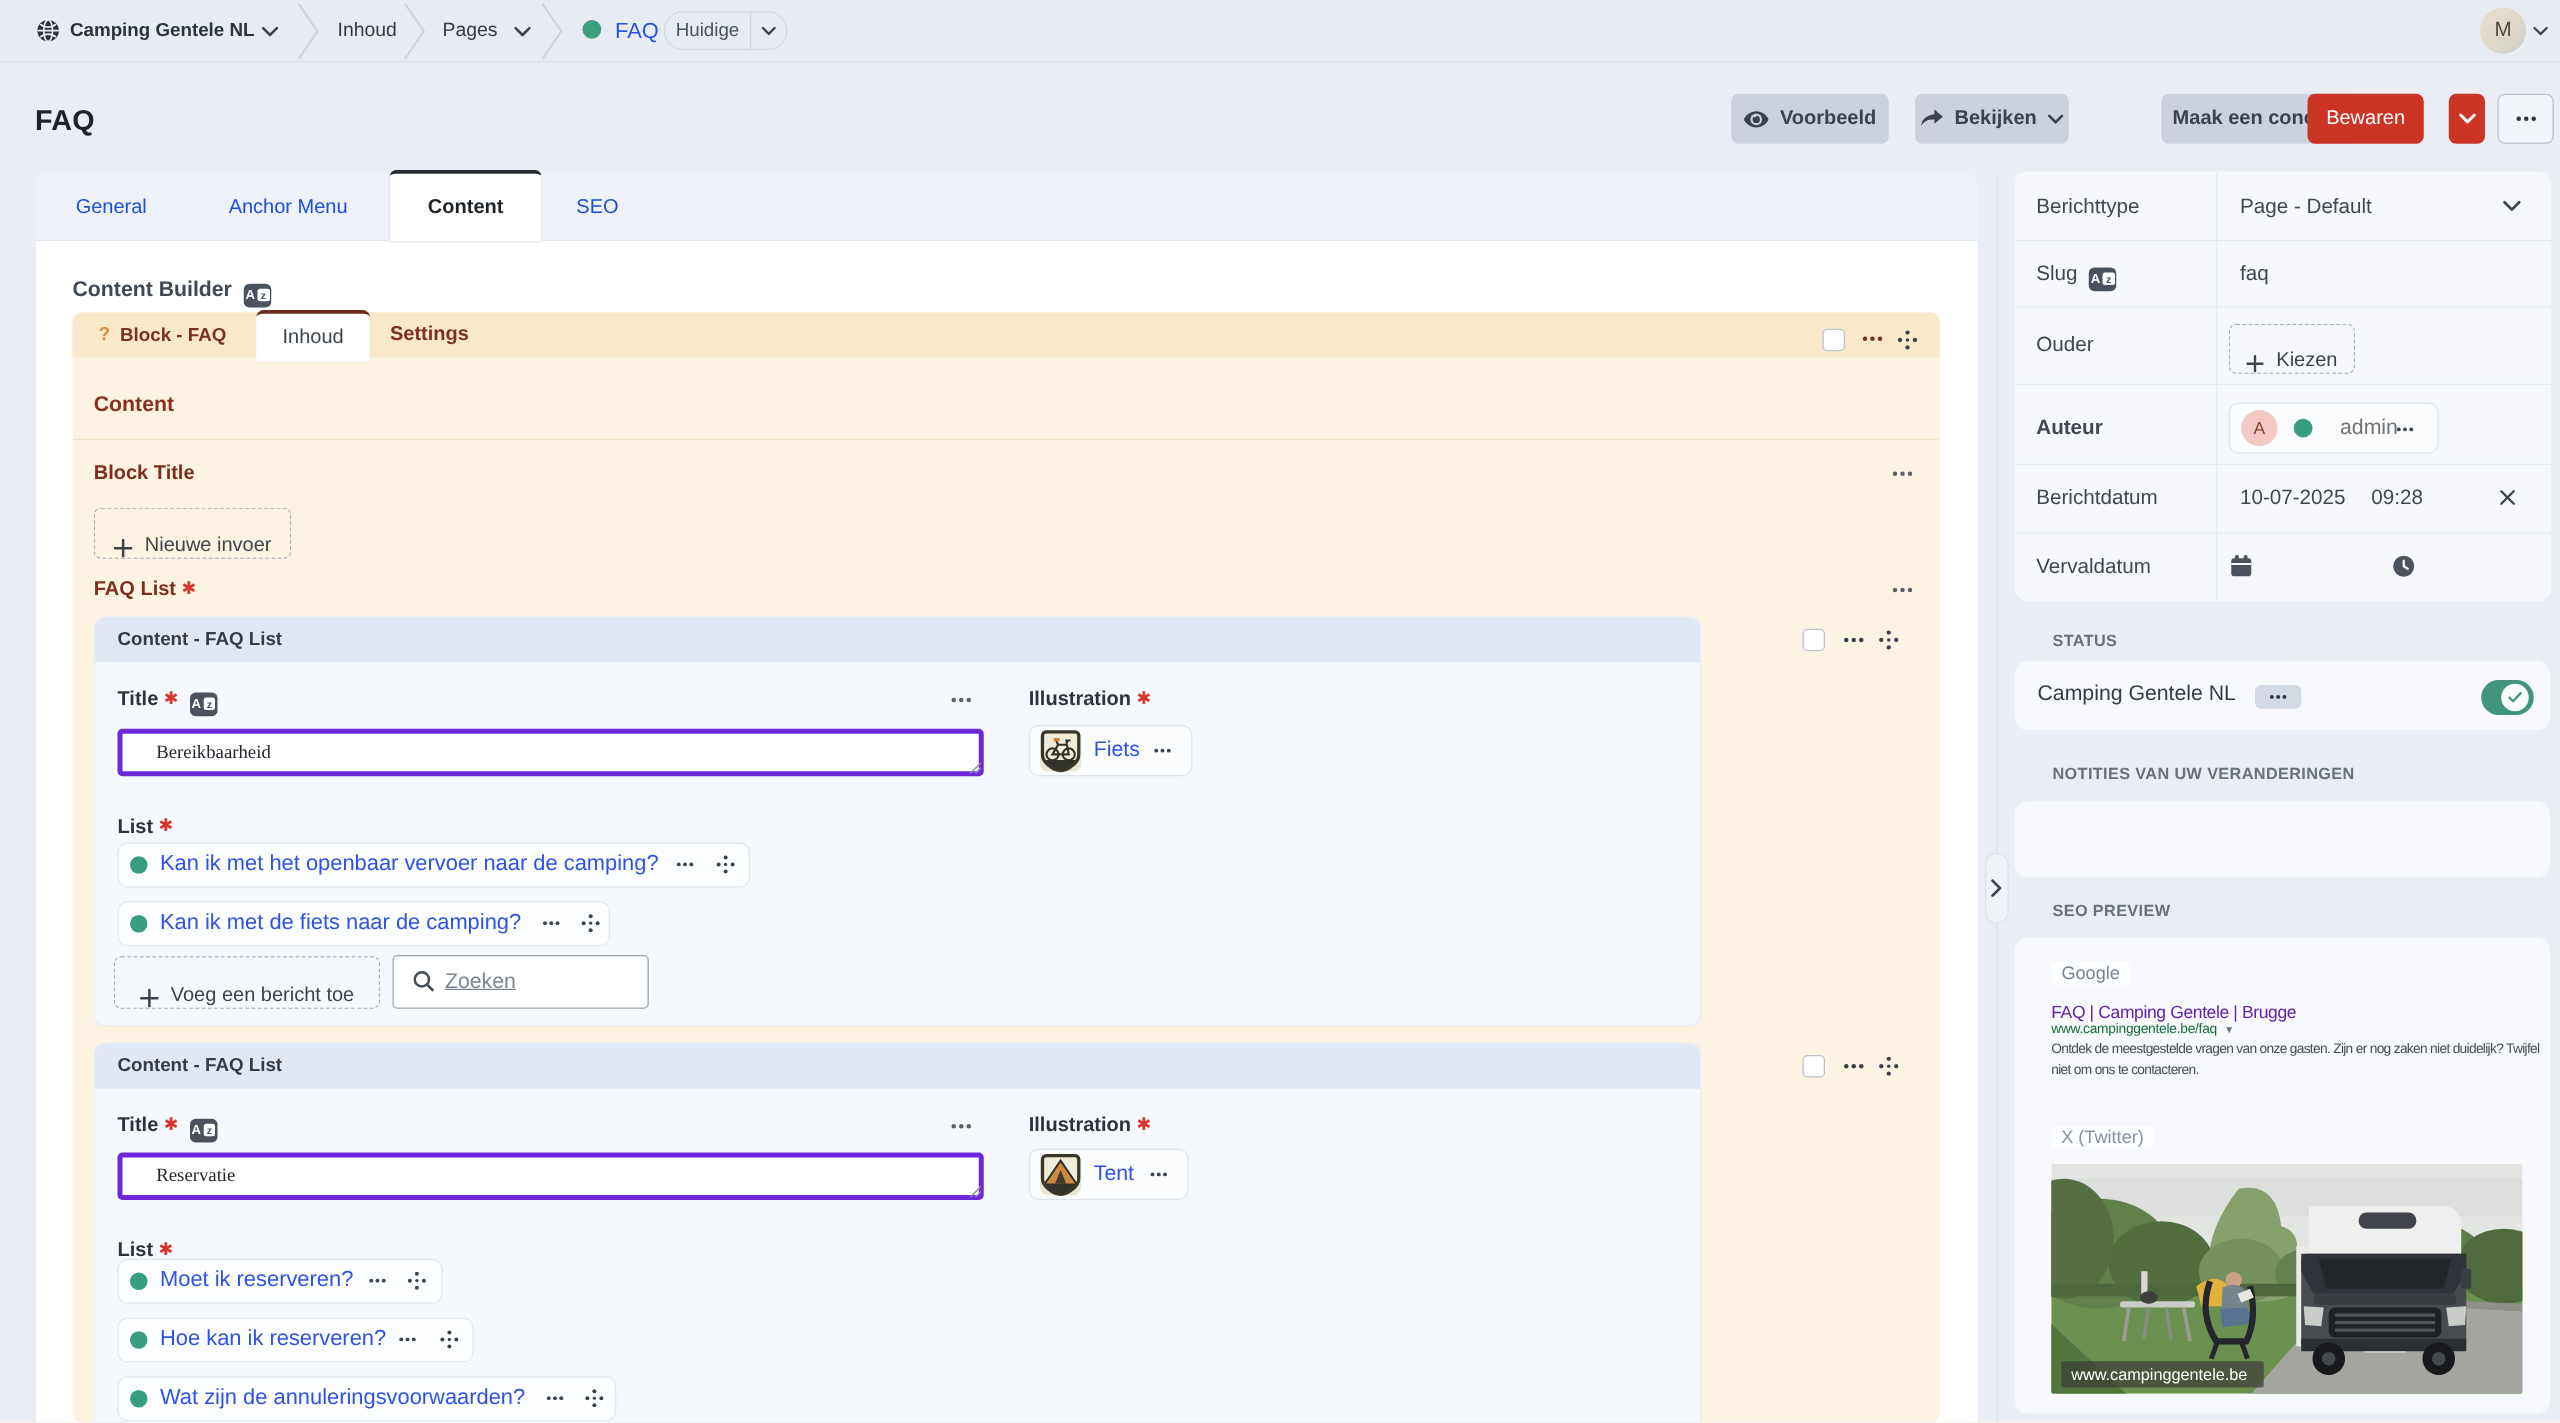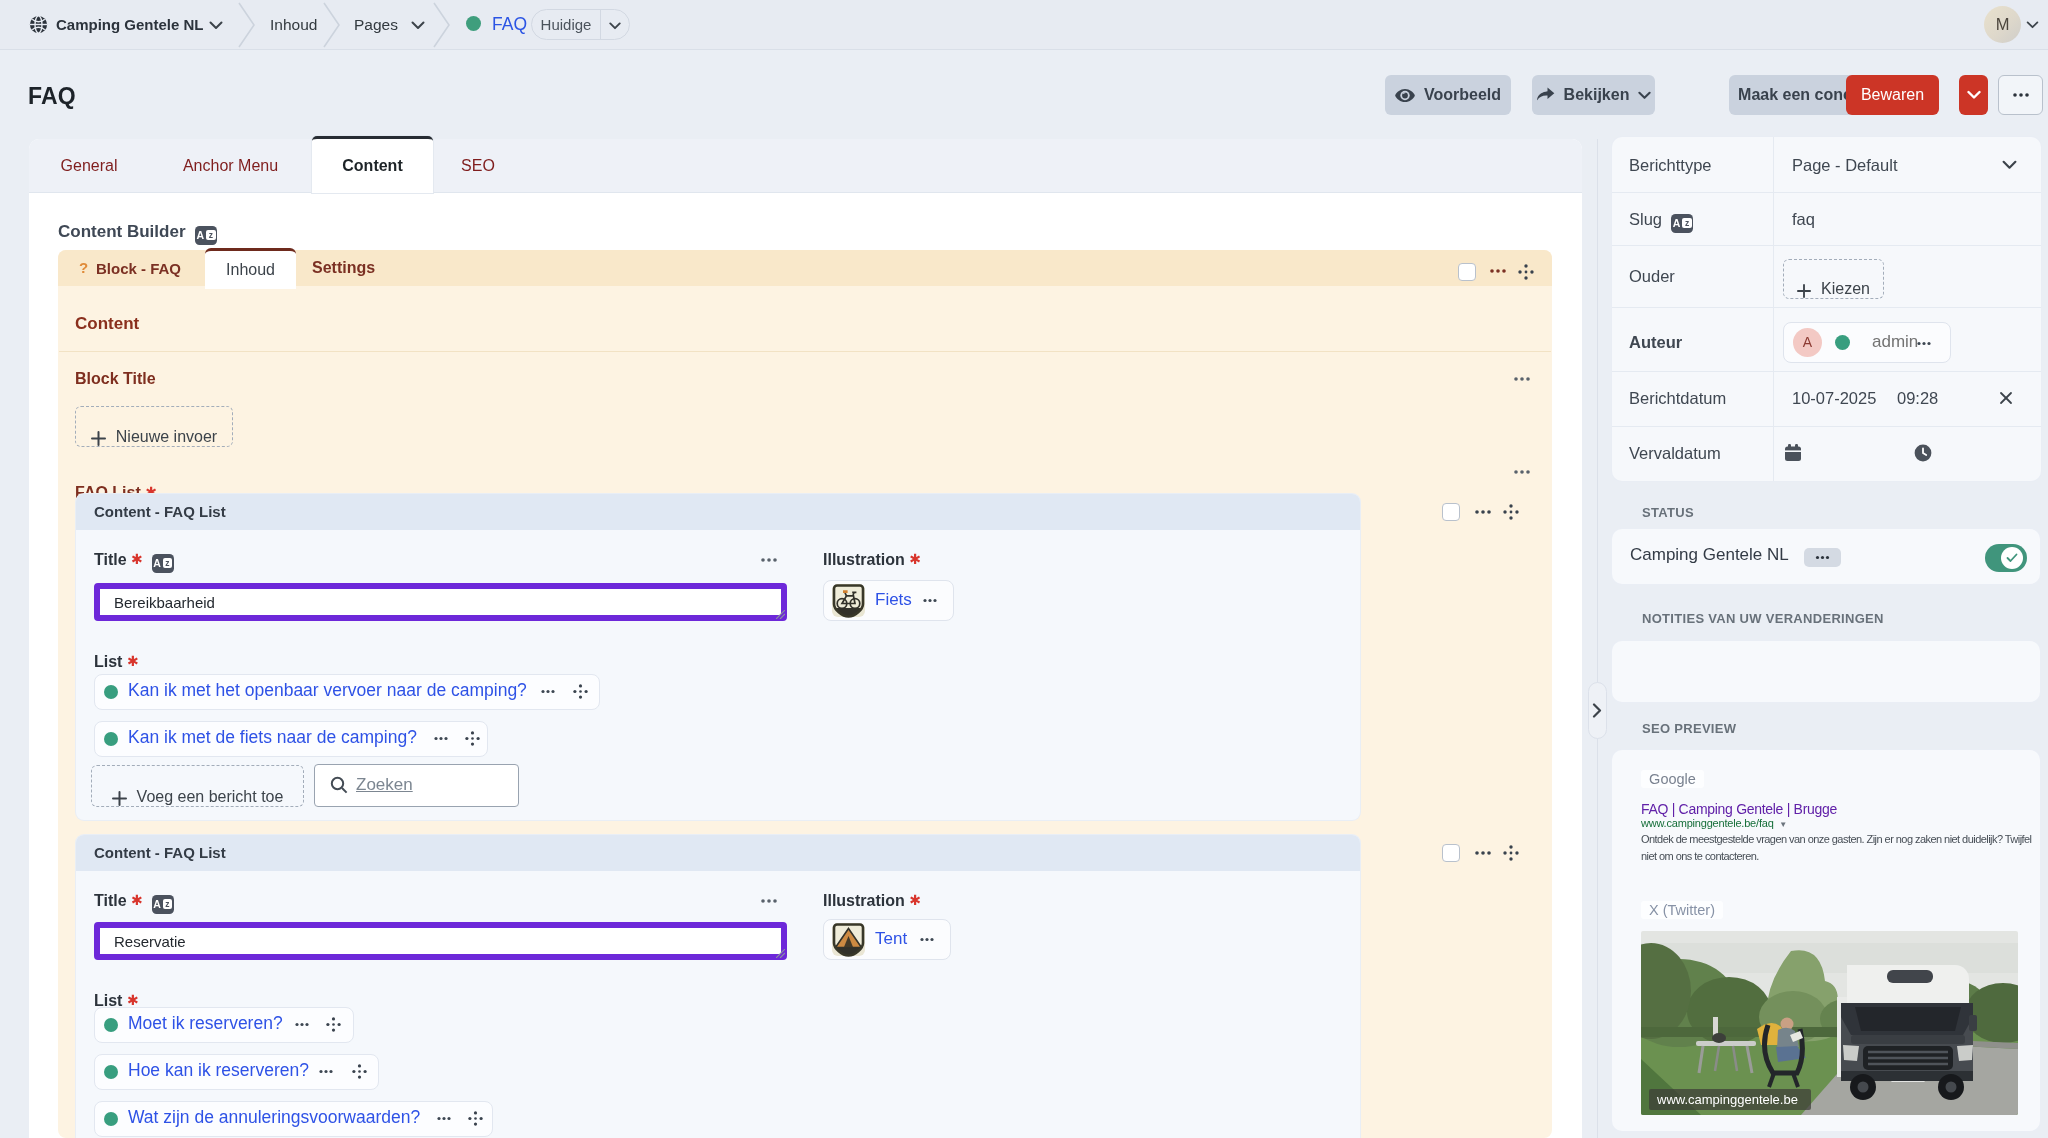--- a/index.html
+++ b/index.html
@@ -12,35 +12,35 @@
 .crumb{font-size:15px;color:#2c333c;font-weight:600}
 .crumb2{font-size:15.5px;color:#32393f;font-weight:400}
 .sep{stroke:#ccd3dd;stroke-width:1.6;fill:none}
 
 .h1{font-size:23px;font-weight:700;color:#1d2329;letter-spacing:.2px}
 .btn{position:absolute;top:75px;height:40px;border-radius:6px;background:#cad2de;color:#39424d;font-size:16px;font-weight:600;display:flex;align-items:center;justify-content:center;gap:9px}
 .btn.red{background:#cc3526;color:#fff}
 
 #maincard{position:absolute;left:29px;top:139px;width:1553px;height:999px;background:#fff;border-radius:10px 10px 0 0}
 #tabstrip{position:absolute;left:29px;top:139px;width:1553px;height:54px;background:#eef1f7;border-bottom:1px solid #e0e6ee;border-radius:10px 10px 0 0}
-.tab{position:absolute;top:139px;height:54px;line-height:54px;text-align:center;font-size:16px;color:#7f1d1d}
+.tab{position:absolute;top:139px;height:54px;line-height:54px;text-align:center;font-size:16px;color:#1d4ed8}
 .tabactive{position:absolute;background:#fff;border-top:3px solid #272c33;border-radius:5px 5px 0 0;text-align:center;font-size:16px;font-weight:600;color:#1d2327;box-shadow:0 0 0 1px #e4e9f0}
 
 #oblock{position:absolute;left:58px;top:250px;width:1494px;height:888px;background:#fdf3e2;border-radius:8px}
 #ostrip{position:absolute;left:58px;top:250px;width:1494px;height:36px;background:#f9e8ca;border-radius:8px 8px 0 0}
 .mhead{font-weight:700;color:#8a2f1d}
 .ast{color:#d8352c;font-size:14px;font-weight:400;position:relative;top:-1px}
 .dashedbtn{position:absolute;border:1.5px dashed #a3adba;border-radius:6px;color:#3c434a;font-size:16px;display:flex;align-items:flex-end;justify-content:center;gap:10px}
 
 .icard{position:absolute;left:76px;width:1284px;background:#f5f8fc;border-radius:8px;box-shadow:0 0 0 1px #e9eef5}
 .ihead{position:absolute;left:0;top:0;width:100%;height:36px;background:#e0e8f3;border-radius:8px 8px 0 0}
 .iheadtxt{position:absolute;left:18px;top:9px;font-size:15px;font-weight:600;color:#343c46}
 .cb{position:absolute;width:18px;height:18px;background:#fff;border:1px solid #b9c1cc;border-radius:4px}
 .lbl{font-size:16px;font-weight:700;color:#2c333b}
-.inp{position:absolute;background:#fff;border:6px solid #6d28d9;border-radius:4px;font-family:Liberation Sans, sans-serif;font-size:15px;color:#23282e;display:flex;align-items:center;padding-left:14px}
+.inp{position:absolute;background:#fff;border:4px solid #6d28d9;border-radius:4px;font-family:Liberation Serif, serif;font-size:15px;color:#23282e;display:flex;align-items:center;padding-left:27px}
 .pill{position:absolute;height:36px;background:#fcfdff;border:1px solid #e2e7f0;border-radius:8px}
 .gdot{position:absolute;border-radius:50%;background:#389e7f}
 .plink{position:absolute;font-size:17.5px;color:#2e52e6;font-weight:400;white-space:nowrap}
 .thumbbox{position:absolute;height:41px;background:#fbfcfe;border:1px solid #dfe4ed;border-radius:8px}
 
 #sbcard{position:absolute;left:1612px;top:137px;width:429px;height:344px;background:#f6f8fb;border-radius:10px;box-shadow:0 0 0 1px #e9edf4}
 .sbrow{position:absolute;left:1612px;width:429px;border-bottom:1px solid #e5eaf1}
 .sblbl{position:absolute;left:1629px;font-size:16.5px;color:#3f4751}
 .sbval{position:absolute;left:1792px;font-size:16.5px;color:#3f4751}
 .seclbl{position:absolute;left:1642px;font-size:13px;font-weight:600;letter-spacing:0.3px;color:#68717a}
@@ -164,21 +164,21 @@
     <circle cx="3" cy="3" r="1.8"></circle>
     <circle cx="9" cy="3" r="1.8"></circle>
     <circle cx="15" cy="3" r="1.8"></circle>
   </svg>
 <div class="dashedbtn" style="left:75px;top:406px;width:158px;height:41px;">
   <svg width="15" height="15" viewBox="0 0 15 15" stroke="#3c434a" stroke-width="2" stroke-linecap="round">
       <line x1="7.5" y1="1" x2="7.5" y2="14"></line>
       <line x1="1" y1="7.5" x2="14" y2="7.5"></line>
     </svg>
   Nieuwe invoer</div>
-<div class="abs mhead" style="left:75px;top:463px;font-size:16px;color:#7e2e1f;margin-top:21px;">FAQ List <span class="ast">✱</span></div>
+<div class="abs mhead" style="left:75px;top:463px;font-size:16px;color:#7e2e1f;">FAQ List <span class="ast">✱</span></div>
 <svg class="abs" style="left:1513px;top:469px" width="18" height="6" viewBox="0 0 18 6" fill="#59616b">
     <circle cx="3" cy="3" r="1.8"></circle>
     <circle cx="9" cy="3" r="1.8"></circle>
     <circle cx="15" cy="3" r="1.8"></circle>
   </svg>
 
 <div class="icard" style="top:494px;height:326px;">
   <div class="ihead"></div>
   <div class="iheadtxt">Content - FAQ List</div>
 </div>

